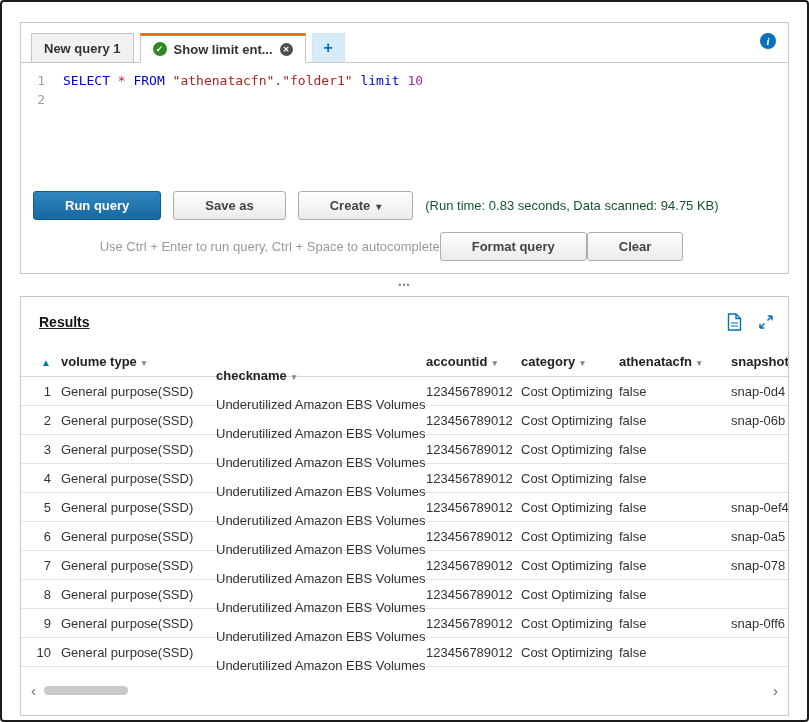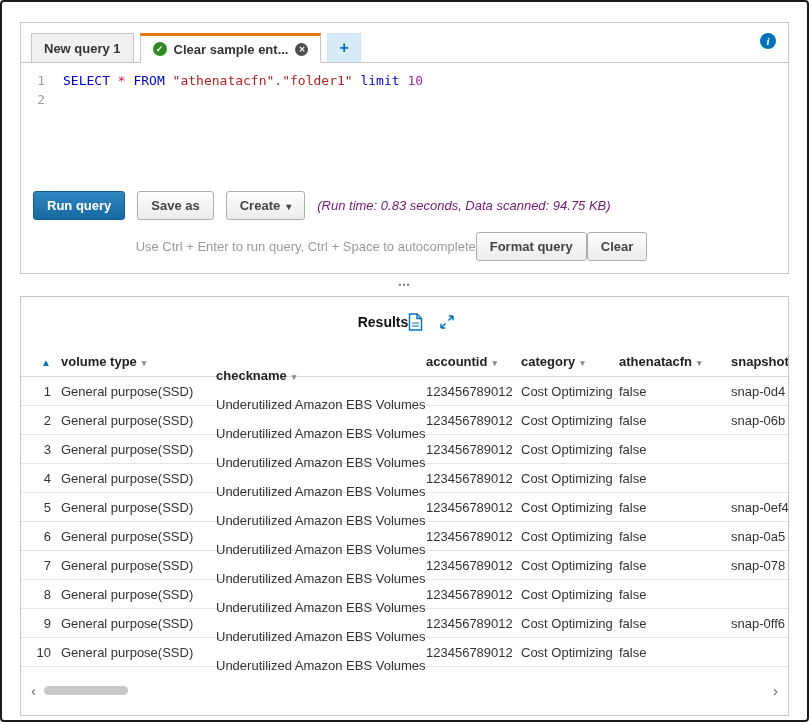--- a/index.html
+++ b/index.html
@@ -34,35 +34,35 @@
   .code-line{white-space:pre;color:#222;min-height:19px;}
   .tok-keyword{color:#0000d2;}
   .tok-string{color:#b22222;}
   .tok-number{color:#a626a4;}
   .tok-operator{color:#c7254e;}
   .tok-plain{color:#222;}
 
   
   .toolbar{display:flex;align-items:center;gap:12px;padding:8px 12px 2px;}
   .btn{font-family:inherit;font-size:13px;font-weight:bold;color:#444;background:linear-gradient(#fdfdfd,#ececec);
-       border:1px solid #adadad;border-radius:3px;padding:6px 13px;cursor:pointer;}
+       border:1px solid #adadad;border-radius:3px;padding:6px 31px;cursor:pointer;}
   .btn-primary{background:linear-gradient(#2f86c0,#17699f);border-color:#135c8d;color:#fff;}
   .caret{font-size:10px;margin-left:6px;}
-  .stats{font-size:13px;color:#701a75;font-style:italic;}
+  .stats{font-size:13px;color:#14532d;}
   .footer-row{display:flex;justify-content:center;align-items:center;padding:10px 12px 12px;}
   .hint{font-size:13px;color:#9a9a9a;}
   .footer-buttons{display:flex;padding-right:26px;}
 
   
   .splitter{height:22px;display:flex;align-items:center;justify-content:center;cursor:row-resize;}
   .grip{color:#8a8a8a;font-size:9px;letter-spacing:1px;line-height:1;}
 
   
   .results-panel{height:420px;}
-  .results-header{display:flex;justify-content:center;align-items:center;padding:16px 14px 16px 18px;}
+  .results-header{display:flex;justify-content:space-between;align-items:center;padding:16px 14px 16px 18px;text-decoration:underline;}
   .results-title{font-size:14px;font-weight:bold;color:#111;}
   .results-icons{display:flex;gap:16px;align-items:center;}
   .icon-btn{cursor:pointer;display:flex;}
 
   .table{font-size:13px;color:#333;}
   .tr{display:flex;align-items:center;border-bottom:1px solid #e4e4e4;height:29px;}
   .thead{font-weight:bold;height:30px;border-bottom:1px solid #d9d9d9;color:#222;}
   .td{padding-right:6px;white-space:nowrap;overflow:hidden;}
   .td.num{width:40px;text-align:right;padding-right:10px;overflow:visible;}
   .col-0{width:155px;}.col-1{width:210px;margin-top:27px;}.col-2{width:87px;}.col-3{width:98px;margin-left:8px;}.col-4{width:112px;}
@@ -82,21 +82,21 @@
 
   <section class="panel query-panel">
     <div class="info-icon">i</div>
 
     <div class="tabs-row">
       <div class="tab">
         <span class="tab-label">New query 1</span>
       </div>
       <div class="tab active">
         <span class="check-icon">✓</span>
-        <span class="tab-label">Clear sample ent...</span>
+        <span class="tab-label">Show limit ent...</span>
         <span class="close-icon">✕</span>
       </div>
       <div class="tab add">+</div>
     </div>
 
     <div class="editor">
       <div class="gutter">
           <div class="ln">1</div>
           <div class="ln">2</div>
         </div>

